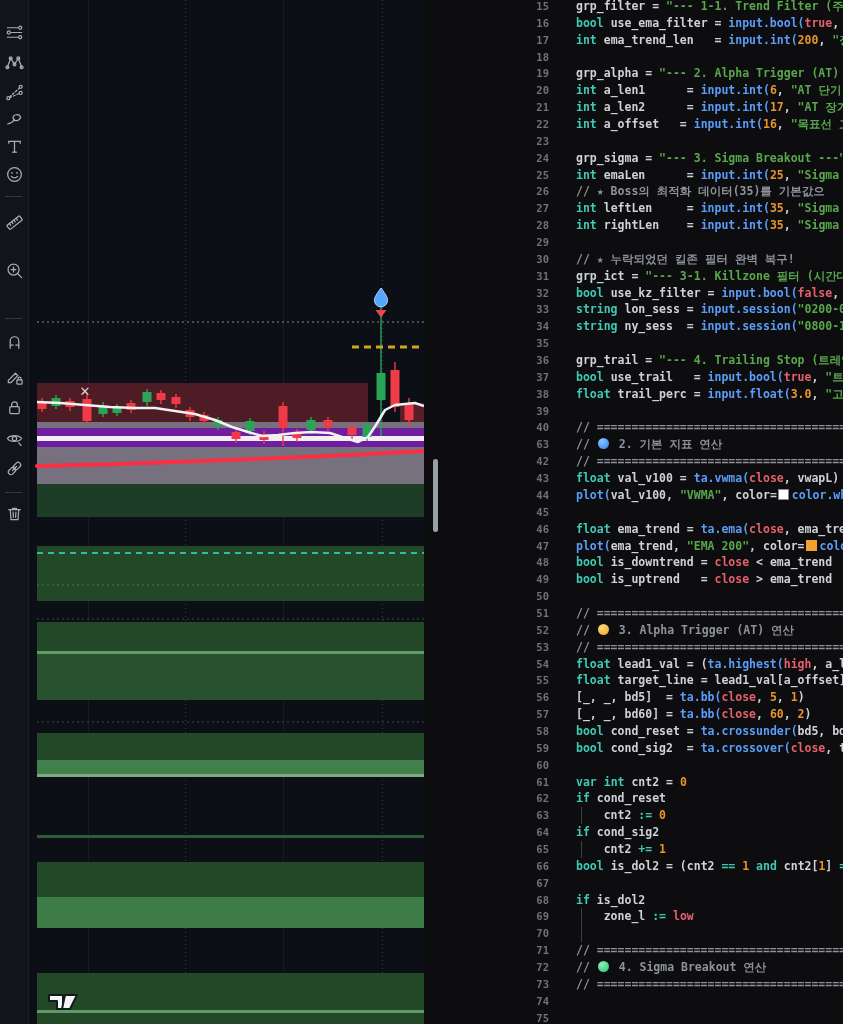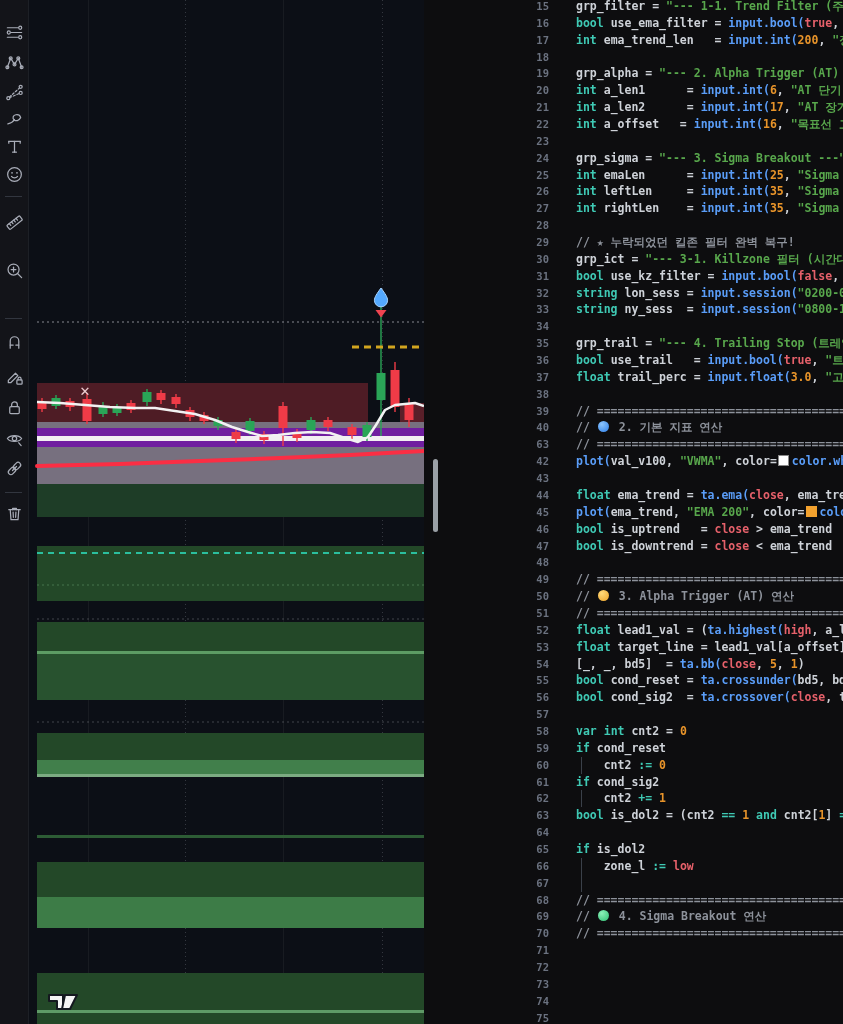--- a/index.html
+++ b/index.html
@@ -339,49 +339,52 @@
         <div class="cl"><span class="t-k">bool</span><span class="t-v"> use_ema_filter = </span><span class="t-f">input.bool(</span><span class="t-l">true</span><span class="t-v">, </span></div>
         <div class="cl"><span class="t-k">int</span><span class="t-v"> ema_trend_len   = </span><span class="t-f">input.int(</span><span class="t-n">200</span><span class="t-v">, </span><span class="t-s">"장</span></div>
         <div class="cl"></div>
         <div class="cl"><span class="t-v">grp_alpha = </span><span class="t-s">"--- 2. Alpha Trigger (AT) </span></div>
         <div class="cl"><span class="t-k">int</span><span class="t-v"> a_len1      = </span><span class="t-f">input.int(</span><span class="t-n">6</span><span class="t-v">, </span><span class="t-s">"AT 단기 고</span></div>
         <div class="cl"><span class="t-k">int</span><span class="t-v"> a_len2      = </span><span class="t-f">input.int(</span><span class="t-n">17</span><span class="t-v">, </span><span class="t-s">"AT 장기 </span></div>
         <div class="cl"><span class="t-k">int</span><span class="t-v"> a_offset   = </span><span class="t-f">input.int(</span><span class="t-n">16</span><span class="t-v">, </span><span class="t-s">"목표선 고</span></div>
         <div class="cl"></div>
         <div class="cl"><span class="t-v">grp_sigma = </span><span class="t-s">"--- 3. Sigma Breakout ---"</span></div>
         <div class="cl"><span class="t-k">int</span><span class="t-v"> emaLen      = </span><span class="t-f">input.int(</span><span class="t-n">25</span><span class="t-v">, </span><span class="t-s">"Sigma 단</span></div>
+        <div class="cl"><span class="t-c">// ★ Boss의 최적화 데이터(35)를 기본값으</span></div>
         <div class="cl"><span class="t-k">int</span><span class="t-v"> leftLen     = </span><span class="t-f">input.int(</span><span class="t-n">35</span><span class="t-v">, </span><span class="t-s">"Sigma 조</span></div>
         <div class="cl"><span class="t-k">int</span><span class="t-v"> rightLen    = </span><span class="t-f">input.int(</span><span class="t-n">35</span><span class="t-v">, </span><span class="t-s">"Sigma 우</span></div>
         <div class="cl"></div>
         <div class="cl"><span class="t-c">// ★ 누락되었던 킬존 필터 완벽 복구!</span></div>
         <div class="cl"><span class="t-v">grp_ict = </span><span class="t-s">"--- 3-1. Killzone 필터 (시간대</span></div>
         <div class="cl"><span class="t-k">bool</span><span class="t-v"> use_kz_filter = </span><span class="t-f">input.bool(</span><span class="t-l">false</span><span class="t-v">, </span></div>
         <div class="cl"><span class="t-k">string</span><span class="t-v"> lon_sess = </span><span class="t-f">input.session(</span><span class="t-s">"0200-0</span></div>
         <div class="cl"><span class="t-k">string</span><span class="t-v"> ny_sess  = </span><span class="t-f">input.session(</span><span class="t-s">"0800-1</span></div>
         <div class="cl"></div>
         <div class="cl"><span class="t-v">grp_trail = </span><span class="t-s">"--- 4. Trailing Stop (트레일</span></div>
         <div class="cl"><span class="t-k">bool</span><span class="t-v"> use_trail   = </span><span class="t-f">input.bool(</span><span class="t-l">true</span><span class="t-v">, </span><span class="t-s">"트레</span></div>
         <div class="cl"><span class="t-k">float</span><span class="t-v"> trail_perc = </span><span class="t-f">input.float(</span><span class="t-n">3.0</span><span class="t-v">, </span><span class="t-s">"고점</span></div>
         <div class="cl"></div>
         <div class="cl"><span class="t-c">// ==========================================</span></div>
         <div class="cl"><span class="t-c">// </span><span class="em em-b"></span><span class="t-c"> 2. 기본 지표 연산</span></div>
         <div class="cl"><span class="t-c">// ==========================================</span></div>
+        <div class="cl"><span class="t-k">float</span><span class="t-v"> val_v100 = </span><span class="t-f">ta.vwma(</span><span class="t-l">close</span><span class="t-v">, vwapL)</span></div>
         <div class="cl"><span class="t-f">plot(</span><span class="t-v">val_v100, </span><span class="t-s">"VWMA"</span><span class="t-v">, color=</span><span class="chip chip-w"></span><span class="t-f">color.wh</span></div>
         <div class="cl"></div>
         <div class="cl"><span class="t-k">float</span><span class="t-v"> ema_trend = </span><span class="t-f">ta.ema(</span><span class="t-l">close</span><span class="t-v">, ema_tre</span></div>
         <div class="cl"><span class="t-f">plot(</span><span class="t-v">ema_trend, </span><span class="t-s">"EMA 200"</span><span class="t-v">, color=</span><span class="chip chip-o"></span><span class="t-f">colo</span></div>
+        <div class="cl"><span class="t-k">bool</span><span class="t-v"> is_downtrend = </span><span class="t-l">close</span><span class="t-v"> &lt; ema_trend</span></div>
         <div class="cl"><span class="t-k">bool</span><span class="t-v"> is_uptrend   = </span><span class="t-l">close</span><span class="t-v"> &gt; ema_trend</span></div>
-        <div class="cl"><span class="t-k">bool</span><span class="t-v"> is_downtrend = </span><span class="t-l">close</span><span class="t-v"> &lt; ema_trend</span></div>
         <div class="cl"></div>
         <div class="cl"><span class="t-c">// ==========================================</span></div>
         <div class="cl"><span class="t-c">// </span><span class="em em-y"></span><span class="t-c"> 3. Alpha Trigger (AT) 연산</span></div>
         <div class="cl"><span class="t-c">// ==========================================</span></div>
         <div class="cl"><span class="t-k">float</span><span class="t-v"> lead1_val = (</span><span class="t-f">ta.highest(</span><span class="t-l">high</span><span class="t-v">, a_le</span></div>
         <div class="cl"><span class="t-k">float</span><span class="t-v"> target_line = lead1_val[a_offset]</span></div>
         <div class="cl"><span class="t-v">[_, _, bd5]  = </span><span class="t-f">ta.bb(</span><span class="t-l">close</span><span class="t-v">, </span><span class="t-n">5</span><span class="t-v">, </span><span class="t-n">1</span><span class="t-v">)</span></div>
+        <div class="cl"><span class="t-v">[_, _, bd60] = </span><span class="t-f">ta.bb(</span><span class="t-l">close</span><span class="t-v">, </span><span class="t-n">60</span><span class="t-v">, </span><span class="t-n">2</span><span class="t-v">)</span></div>
         <div class="cl"><span class="t-k">bool</span><span class="t-v"> cond_reset = </span><span class="t-f">ta.crossunder(</span><span class="t-v">bd5, bd6</span></div>
         <div class="cl"><span class="t-k">bool</span><span class="t-v"> cond_sig2  = </span><span class="t-f">ta.crossover(</span><span class="t-l">close</span><span class="t-v">, ta</span></div>
         <div class="cl"></div>
         <div class="cl"><span class="t-k">var</span><span class="t-v"> </span><span class="t-k">int</span><span class="t-v"> cnt2 = </span><span class="t-n">0</span></div>
         <div class="cl"><span class="t-k">if</span><span class="t-v"> cond_reset</span></div>
         <div class="cl"><span class="guide"></span><span class="t-v">    cnt2 </span><span class="t-k">:=</span><span class="t-v"> </span><span class="t-n">0</span></div>
         <div class="cl"><span class="t-k">if</span><span class="t-v"> cond_sig2</span></div>
         <div class="cl"><span class="guide"></span><span class="t-v">    cnt2 </span><span class="t-k">+=</span><span class="t-v"> </span><span class="t-n">1</span></div>
         <div class="cl"><span class="t-k">bool</span><span class="t-v"> is_dol2 = (cnt2 </span><span class="t-k">==</span><span class="t-v"> </span><span class="t-n">1</span><span class="t-v"> </span><span class="t-k">and</span><span class="t-v"> cnt2[</span><span class="t-n">1</span><span class="t-v">] </span><span class="t-k">==</span></div>
         <div class="cl"></div>

